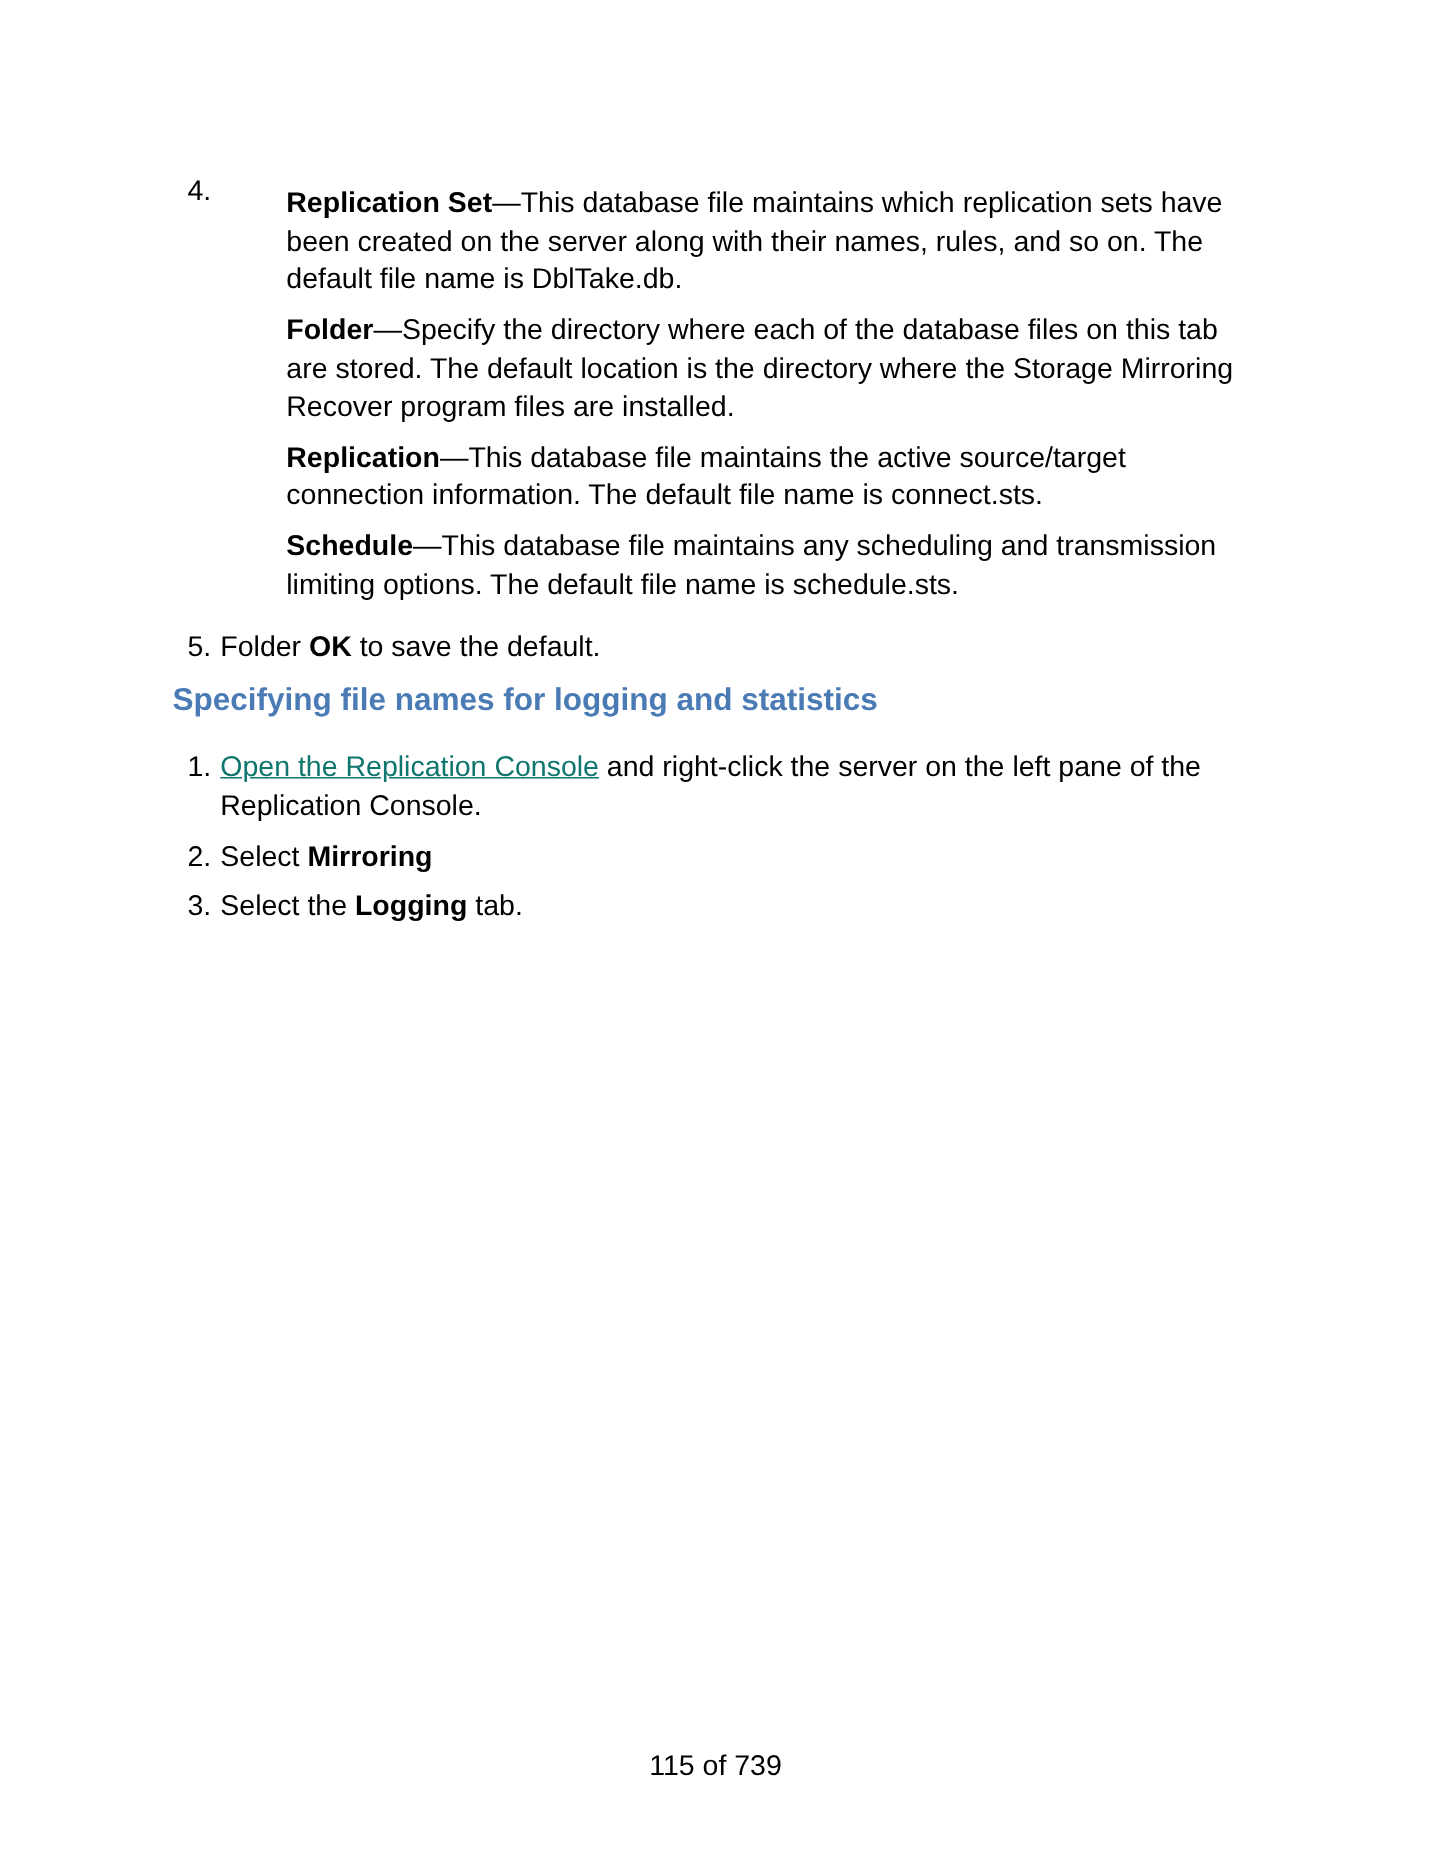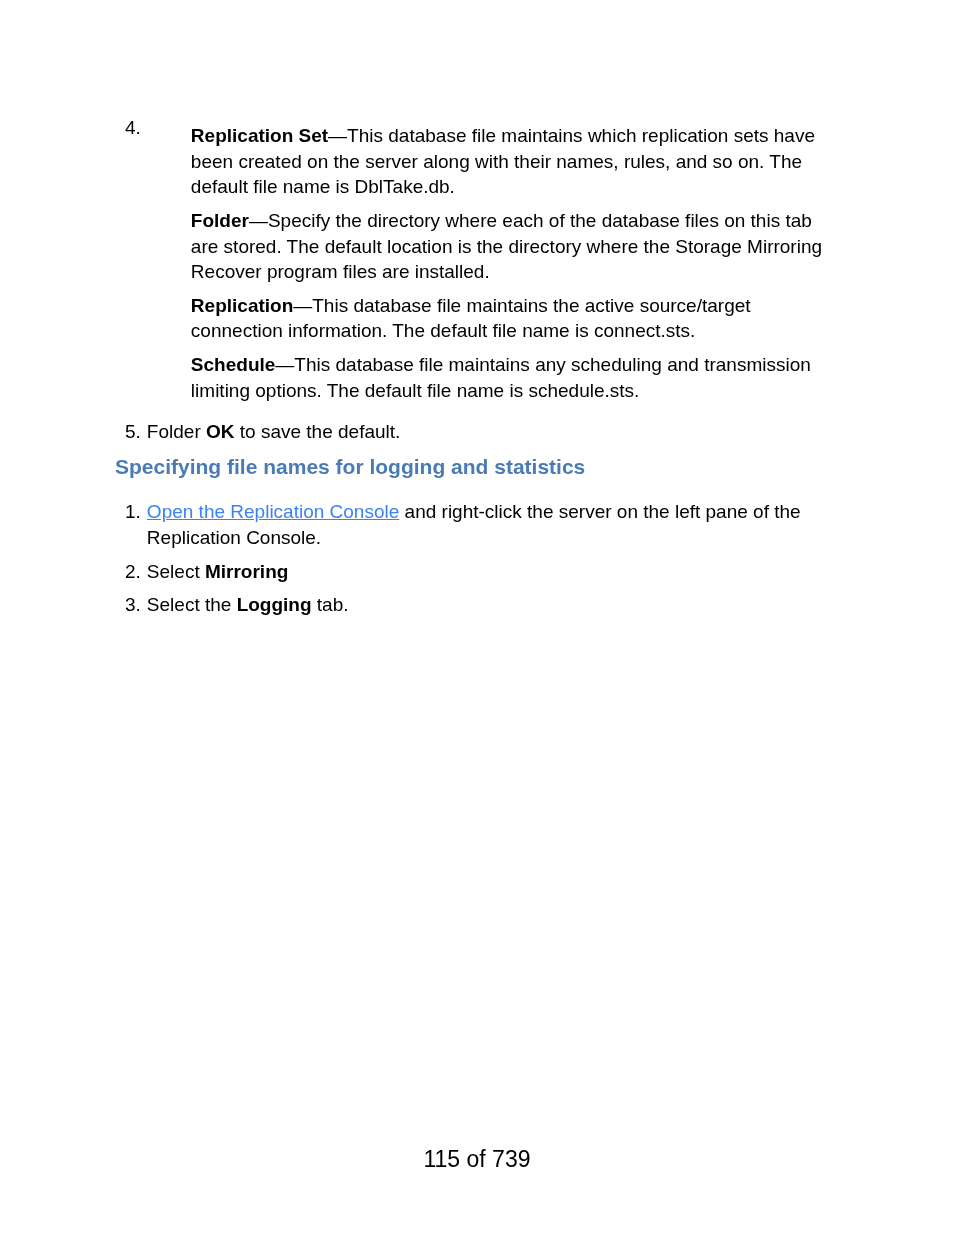--- a/index.html
+++ b/index.html
@@ -48,30 +48,30 @@
     .bold {
       font-weight: bold;
     }
     h2.section-heading {
       color: #4a7bb5;
       font-size: 21px;
       font-weight: bold;
       margin-bottom: 18px;
     }
     a.doc-link {
-      color: #3b82f6;
+      color: #0f766e;
       text-decoration: underline;
     }
     .page-number {
       position: absolute;
-      bottom: 60px;
+      bottom: 44px;
       left: 0;
       width: 100%;
       text-align: center;
-      font-size: 23px;
+      font-size: 19px;
     }
   </style>
 </head>
 <body>
 
 <div class="content-wrapper">
 
   <ol class="outer-list">
     <li>
       <div class="list-num">4.</div>

